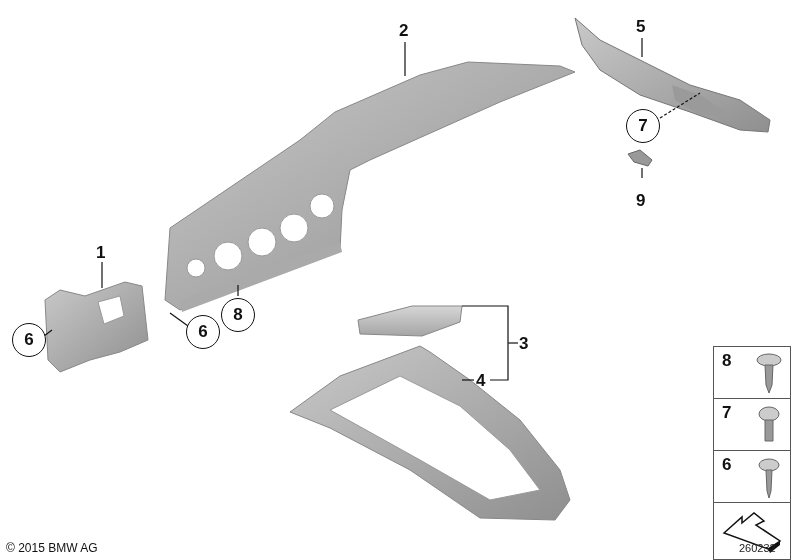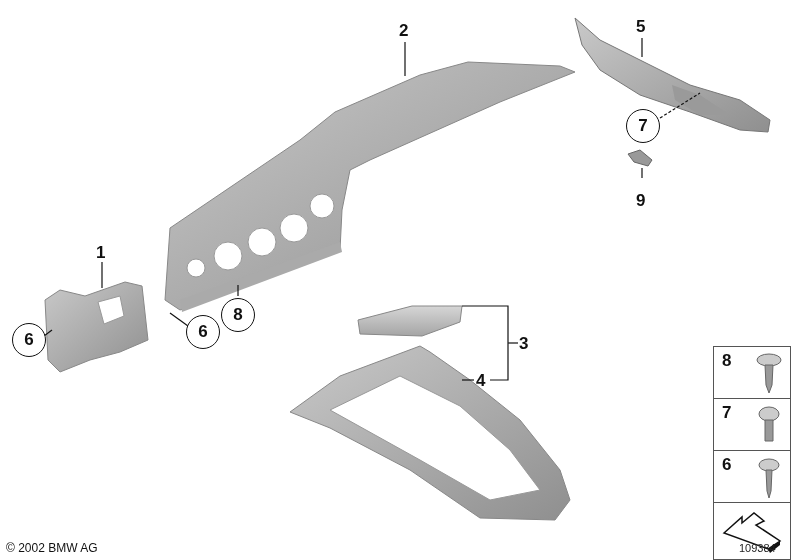--- a/index.html
+++ b/index.html
@@ -107,14 +107,14 @@
     </svg>
   </div>
   <div class="cell">
     <svg style="position:absolute;left:6px;top:6px" width="64" height="44">
       <path d="M4,24 L22,8 L22,14 L34,4 L44,12 L36,16 L60,32 L48,40 Z" fill="#fff" stroke="#111" stroke-width="1.5"></path>
       <path d="M48,40 L60,32 L60,36 L50,44 Z" fill="#111"></path>
     </svg>
   </div>
 </div>
 
-<div class="copy">© 2002 BMW AG</div>
-<div class="imgid">109384</div>
+<div class="copy">© 2015 BMW AG</div>
+<div class="imgid">260232</div>
 
 </body></html>

